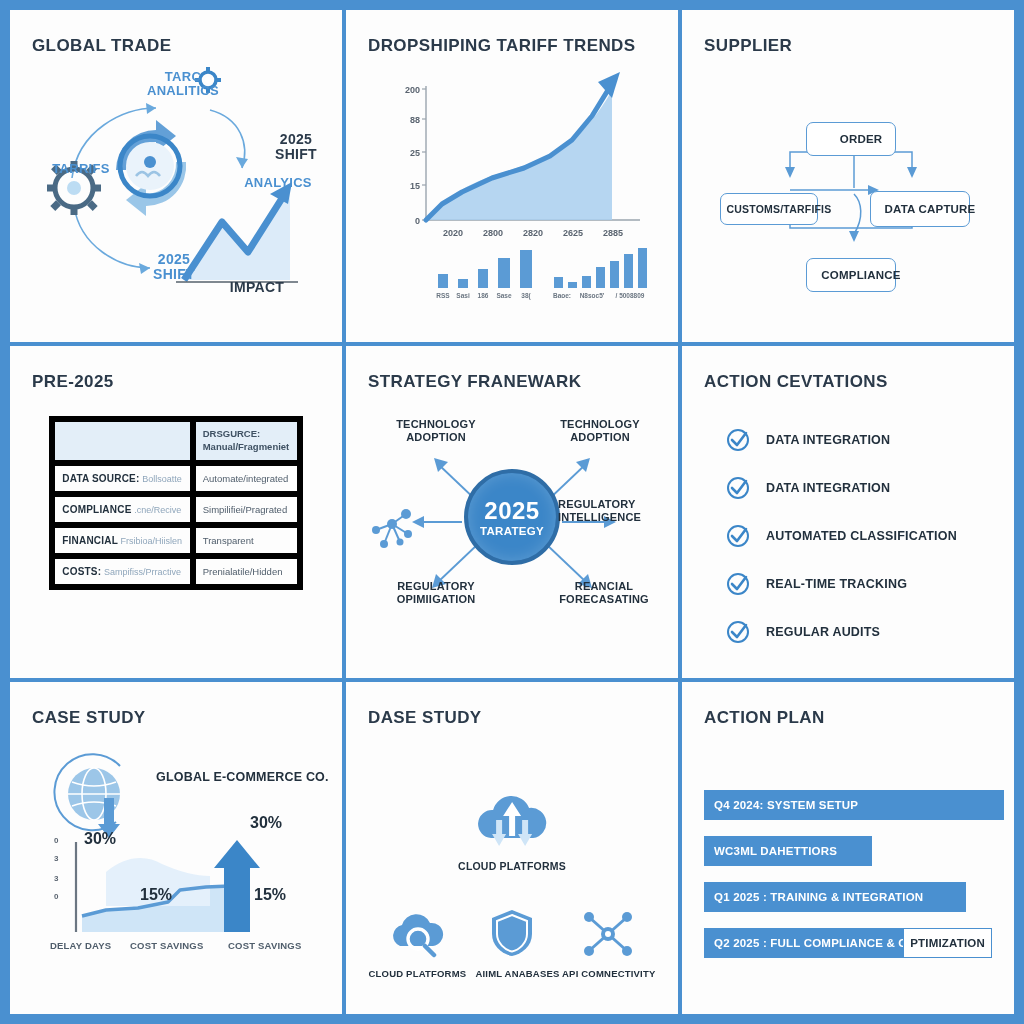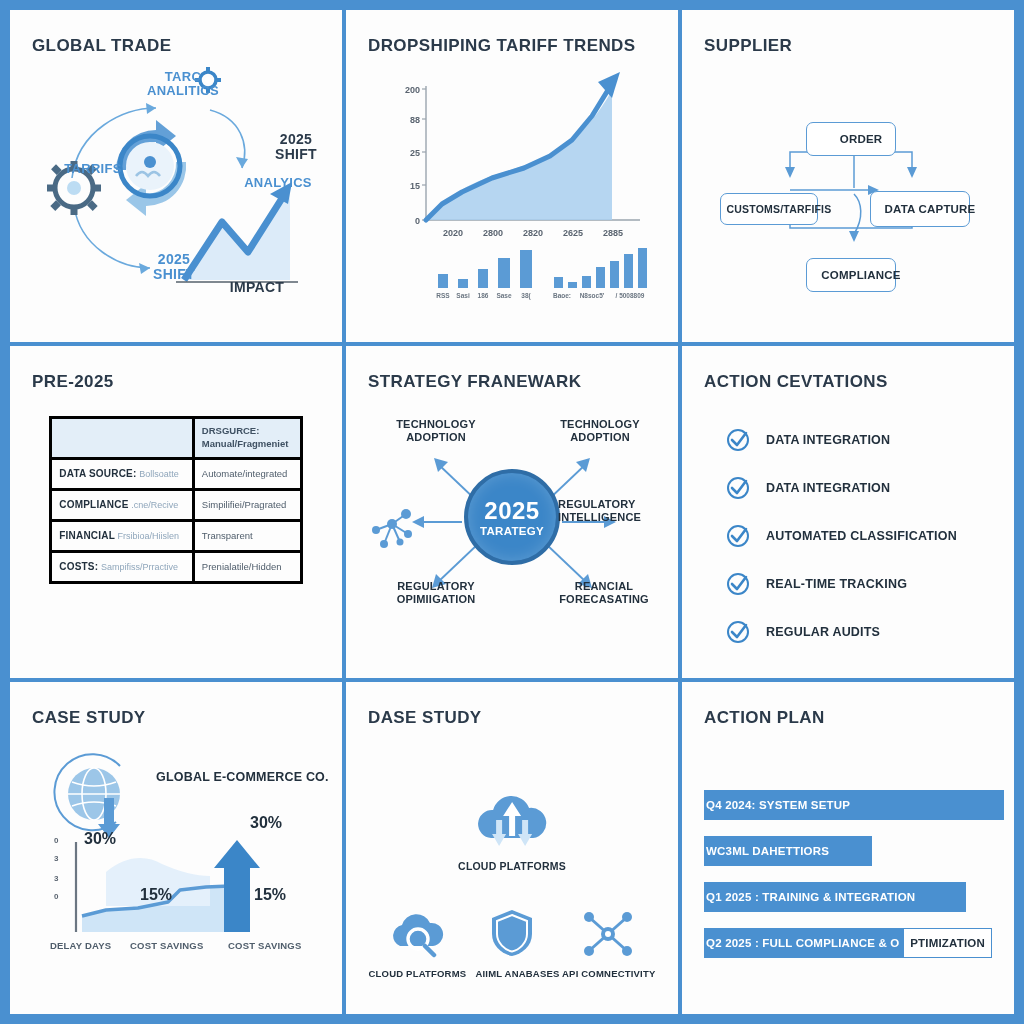--- a/index.html
+++ b/index.html
@@ -61,21 +61,21 @@
     font-weight: bold;
     letter-spacing: .2px;
     display: flex; align-items: center; justify-content: center;
     white-space: nowrap;
     padding-left: 20px;
   }
 
   
   table.cmp { border-collapse: collapse; width: 88%; margin: 24px auto 0 auto; }
   table.cmp td {
-    border: 3px solid #000000;
+    border: 6px solid #000000;
     padding: 6px 7px;
     font-size: 9.5px;
     color: #4f5d6b;
     height: 31px;
     vertical-align: middle;
   }
   table.cmp tr.head td { background: #e3eef8; color: #3f5163; line-height: 1.35; }
   td.lbl b { color: #22303d; font-size: 10px; letter-spacing: .2px; }
   td.lbl span { color: #8fa6bb; font-size: 9px; }
 
@@ -108,21 +108,21 @@
   .ytick { position: absolute; font-size: 8px; color: #5a6470; font-weight:bold; }
 
   
   .cap { font-size: 10.5px; font-weight: bold; color: #22303d; letter-spacing: .2px; text-align: right; white-space: nowrap; }
 
   
   .abar {
     background: #4a90d0; color: #ffffff;
     font-size: 11.5px; font-weight: bold; letter-spacing: .2px;
     height: 30px; display: flex; align-items: center;
-    padding-left: 2px; margin-bottom: 16px; white-space: nowrap;
+    padding-left: 10px; margin-bottom: 16px; white-space: nowrap;
     position: relative;
   }
   .abar.overflow { overflow: visible; }
   .abar .spill {
     position: absolute; right: -60px; top: 0; height: 30px;
     background: #ffffff; border: 1px solid #4a90d0;
     color: #22303d; display: flex; align-items: center; padding: 0 6px;
   }
 </style>
 </head>
@@ -179,21 +179,21 @@
         </g>
 
         <g transform="translate(150,118)">
           <path d="M6 102 L 44 44 L 70 74 L 112 8 L 112 102 Z" fill="#dcebf9"></path>
           <polyline points="6,102 44,44 70,74 108,14" stroke="#4a90d0" stroke-width="7" fill="none" stroke-linejoin="round"></polyline>
           <polygon points="114,4 92,16 110,26" fill="#4a90d0"></polygon>
           <line x1="-2" y1="104" x2="120" y2="104" stroke="#55606b" stroke-width="1.6"></line>
         </g>
       </svg>
 
-      <div class="p1label" style="left:16px;top:106px;width:90px;white-space:nowrap">TARRIFS</div>
+      <div class="p1label" style="left:4px;top:106px;width:90px;white-space:nowrap">TARRIFS</div>
       <div class="p1label" style="left:96px;top:14px;width:110px;white-space:pre-line">TARC
 ANALITICS</div>
       <div class="p1label" style="left:196px;top:120px;width:100px;white-space:nowrap">ANALYICS</div>
       <div class="p1label p1dark" style="left:224px;top:76px;width:80px;white-space:pre-line;font-size:14px">2025
 SHIFT</div>
       <div class="p1label" style="left:100px;top:196px;width:84px;white-space:pre-line;font-size:14px">2025
 SHIFT</div>
       <div class="p1label p1dark" style="left:180px;top:224px;width:90px;white-space:nowrap;font-size:14px">IMPACT</div>
     </div>
   </div>

